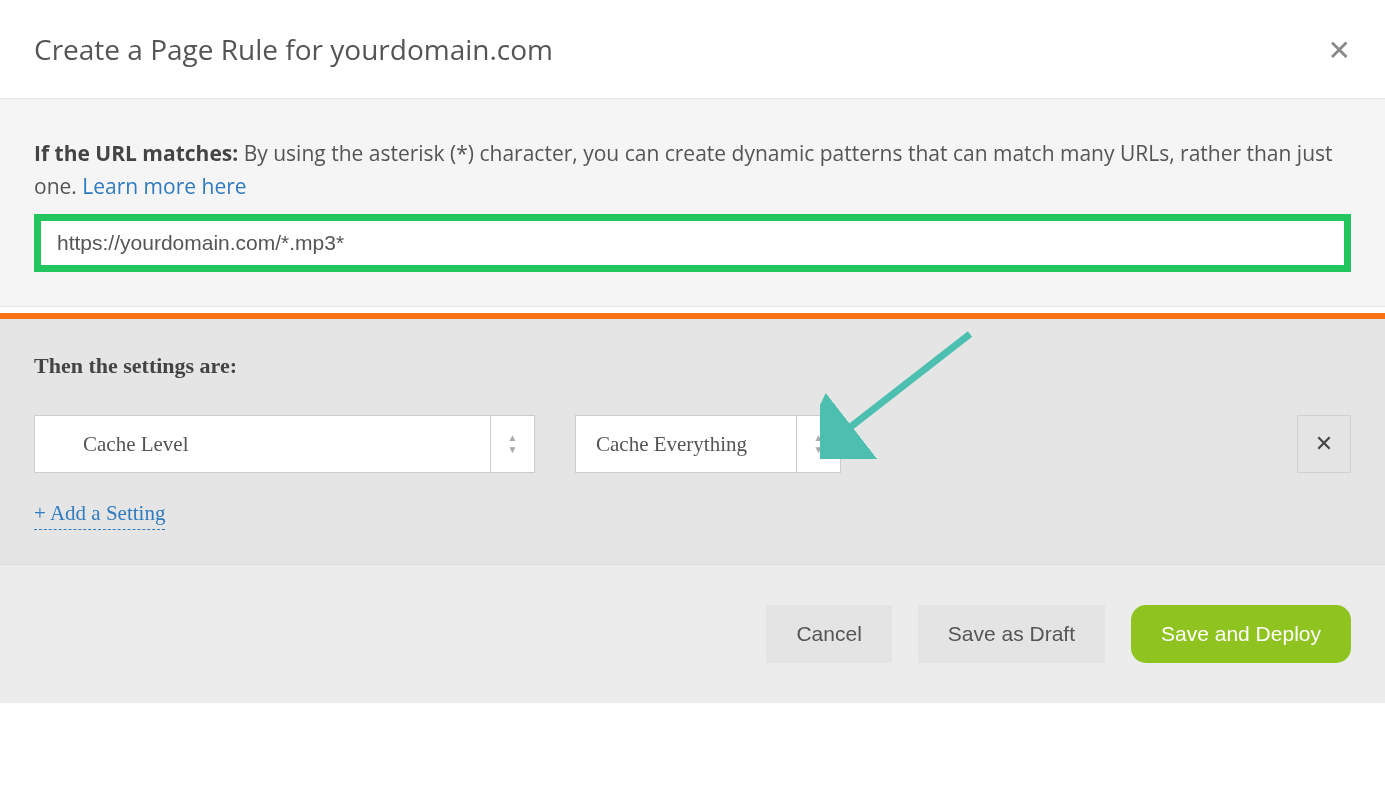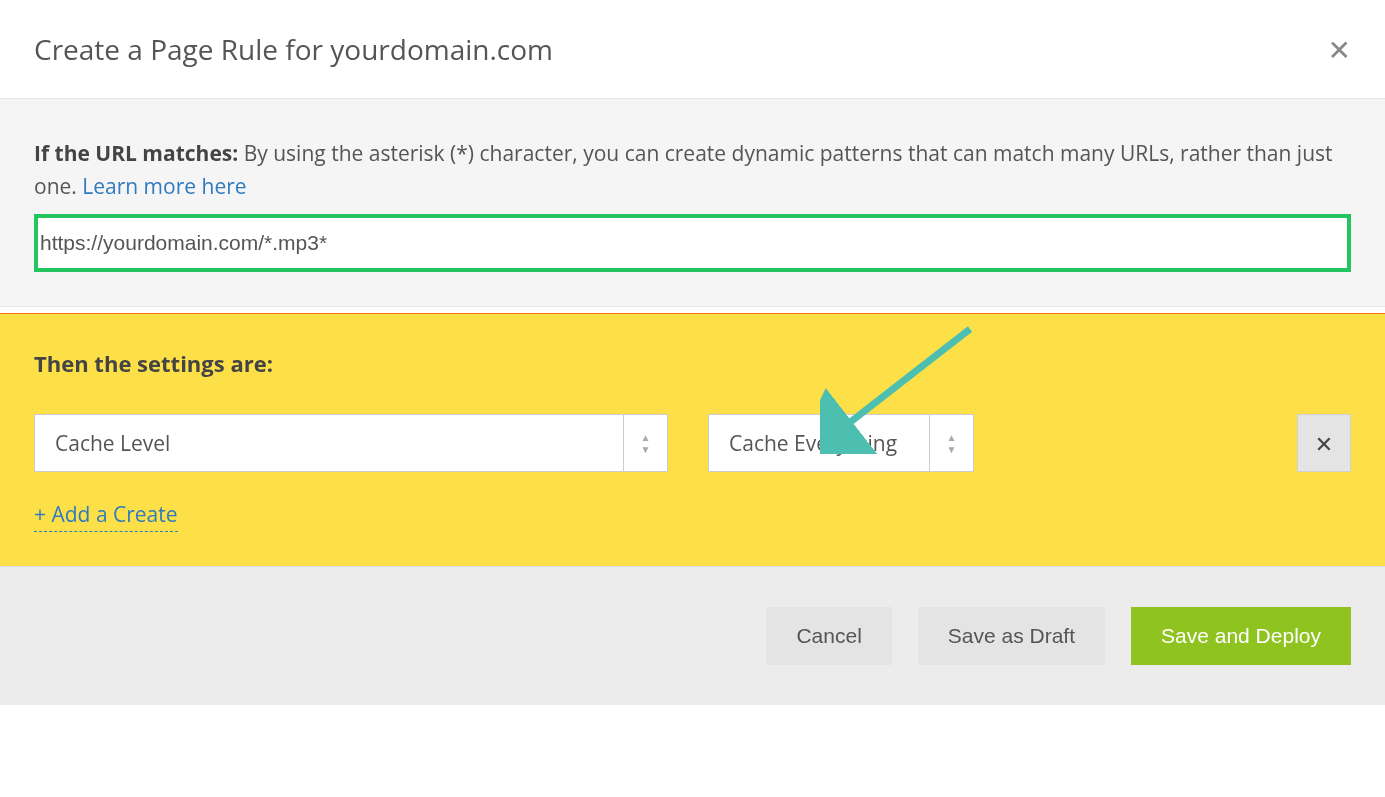--- a/index.html
+++ b/index.html
@@ -37,52 +37,53 @@
     font-size: 21px;
     color: #555;
     line-height: 1.55;
     margin-bottom: 12px;
   }
   .url-desc .bold { font-weight: 700; color: #444; }
   .url-desc a { color: #2f7bbf; text-decoration: none; }
   .url-input {
     width: 100%;
     height: 58px;
-    padding: 0 2px;
-    font-size: 21px;
-    color: #555;
-    border: 4px solid #22c55e;
+    padding: 0 16px;
+    font-size: 21px;
+    color: #555;
+    border: 7px solid #22c55e;
     background: #fff;
   }
   .section2 {
-    background: #fde047;
-    border-top: 1px solid #f97316;
+    background: #e5e5e5;
+    border-top: 6px solid #f97316;
     padding: 34px 34px 34px 34px;
     position: relative;
+    font-family: Liberation Serif, serif;
   }
   .settings-label {
     font-size: 22px;
     font-weight: 700;
     color: #444;
     margin-bottom: 36px;
   }
   .settings-row {
     display: flex;
     align-items: center;
     gap: 40px;
     margin-bottom: 18px;
   }
   .custom-select {
     display: inline-flex;
     align-items: stretch;
     border: 1px solid #ccc;
     background: #fff;
     height: 58px;
   }
-  .custom-select.w1 { width: 634px; }
+  .custom-select.w1 { width: 501px; padding-left: 28px; }
   .custom-select.w2 { width: 266px; }
   .custom-select .sel-text {
     flex: 1;
     display: flex;
     align-items: center;
     padding: 0 20px;
     font-size: 21px;
     color: #555;
   }
   .custom-select .sel-arrows {
@@ -130,21 +131,21 @@
   .btn {
     height: 58px;
     padding: 0 30px;
     font-size: 21px;
     border: none;
     cursor: pointer;
     display: inline-flex;
     align-items: center;
   }
   .btn-secondary { background: #e4e4e4; color: #555; }
-  .btn-primary   { background: #8fc320; color: #fff; }
+  .btn-primary   { background: #8fc320; color: #fff; border-radius: 15px; }
   .arrow-annot {
     position: absolute;
     left: 820px;
     top: 10px;
     pointer-events: none;
   }
 </style>
 </head>
 <body>
 
@@ -187,20 +188,20 @@
       <div class="sel-arrows">
         <span>▲</span>
           <span>▼</span>
       </div>
     </div>
     <div class="remove-btn">
       <span>✕</span>
     </div>
   </div>
 
-  <span class="add-setting">+ Add a Create</span>
+  <span class="add-setting">+ Add a Setting</span>
 </div>
 
 <div class="footer">
   <button class="btn btn-secondary">Cancel</button>
   <button class="btn btn-secondary">Save as Draft</button>
   <button class="btn btn-primary">Save and Deploy</button>
 </div>
 
 </body></html>

